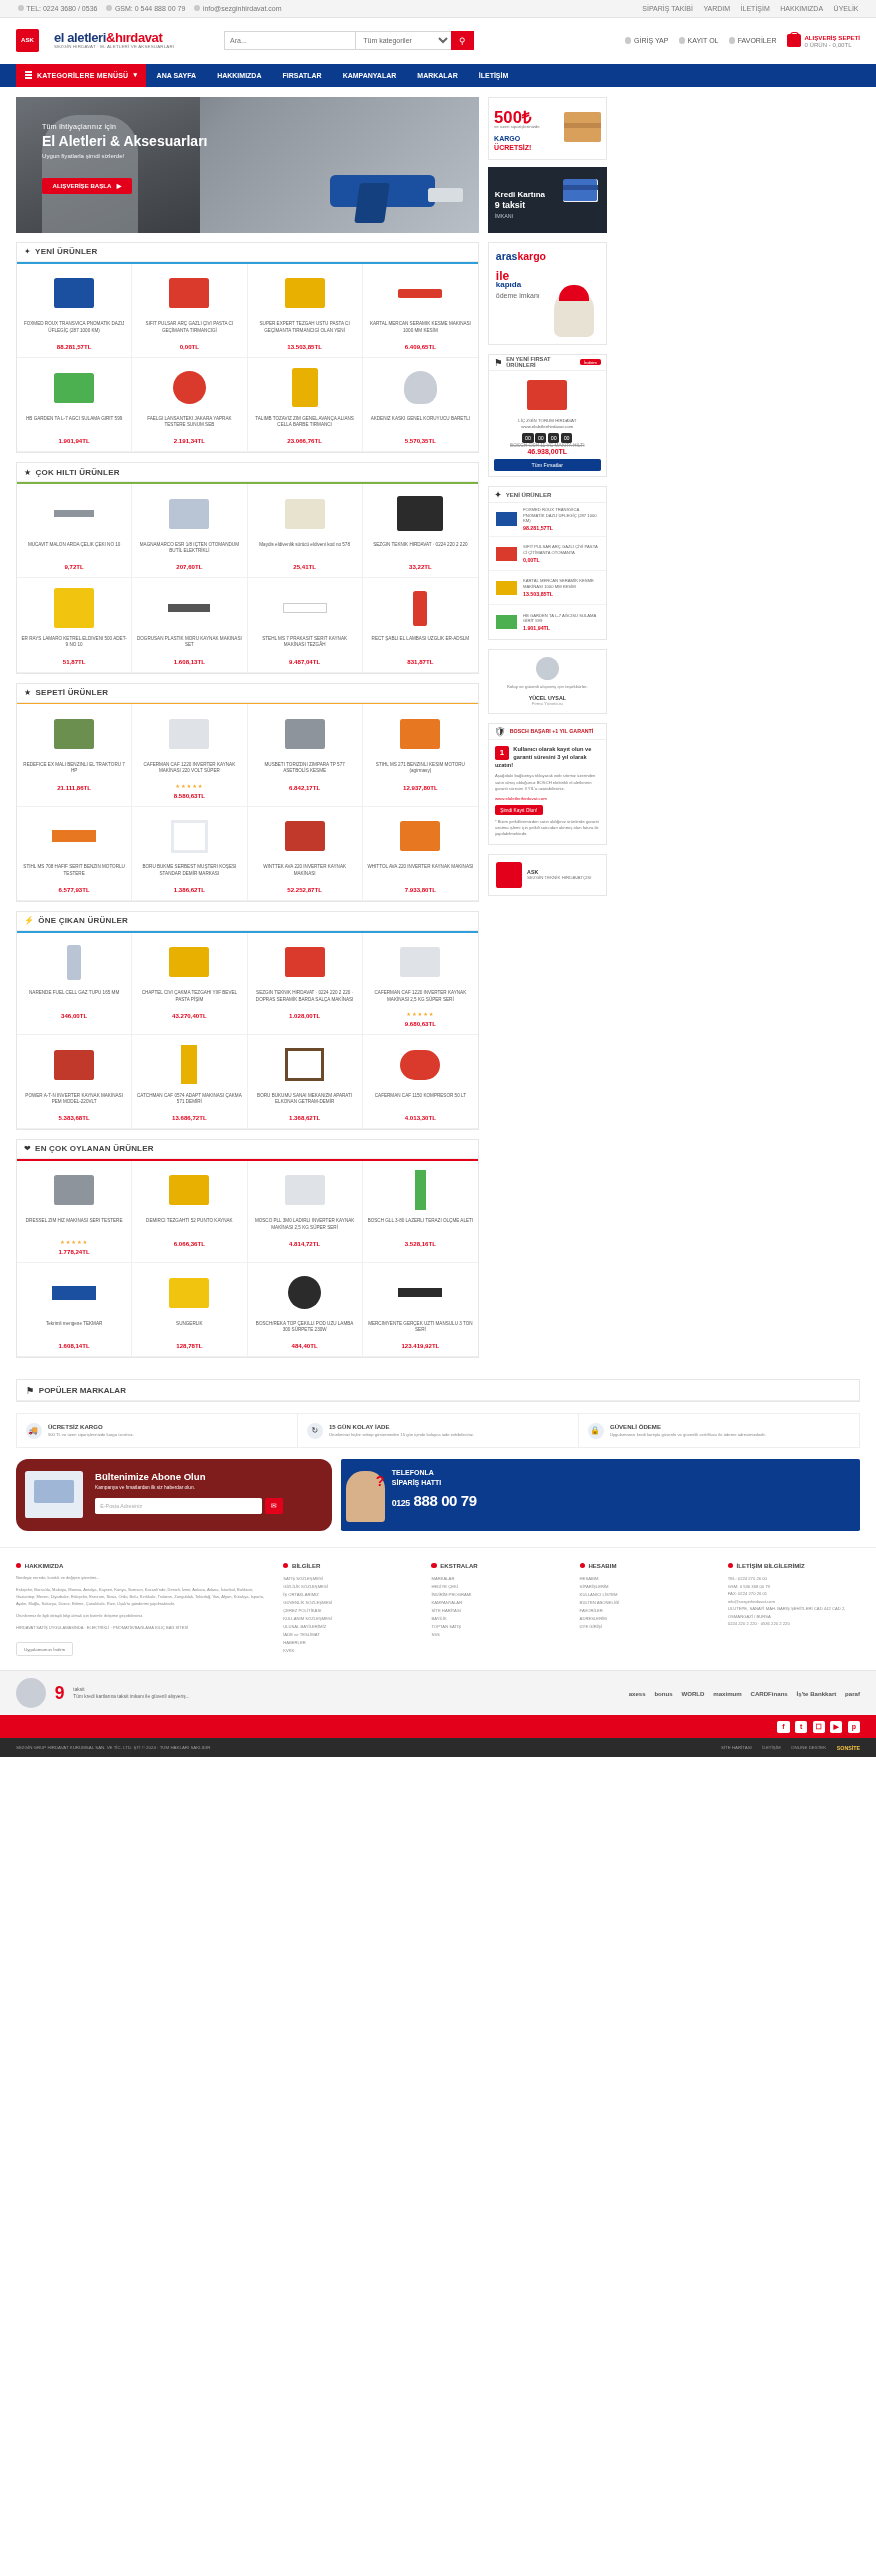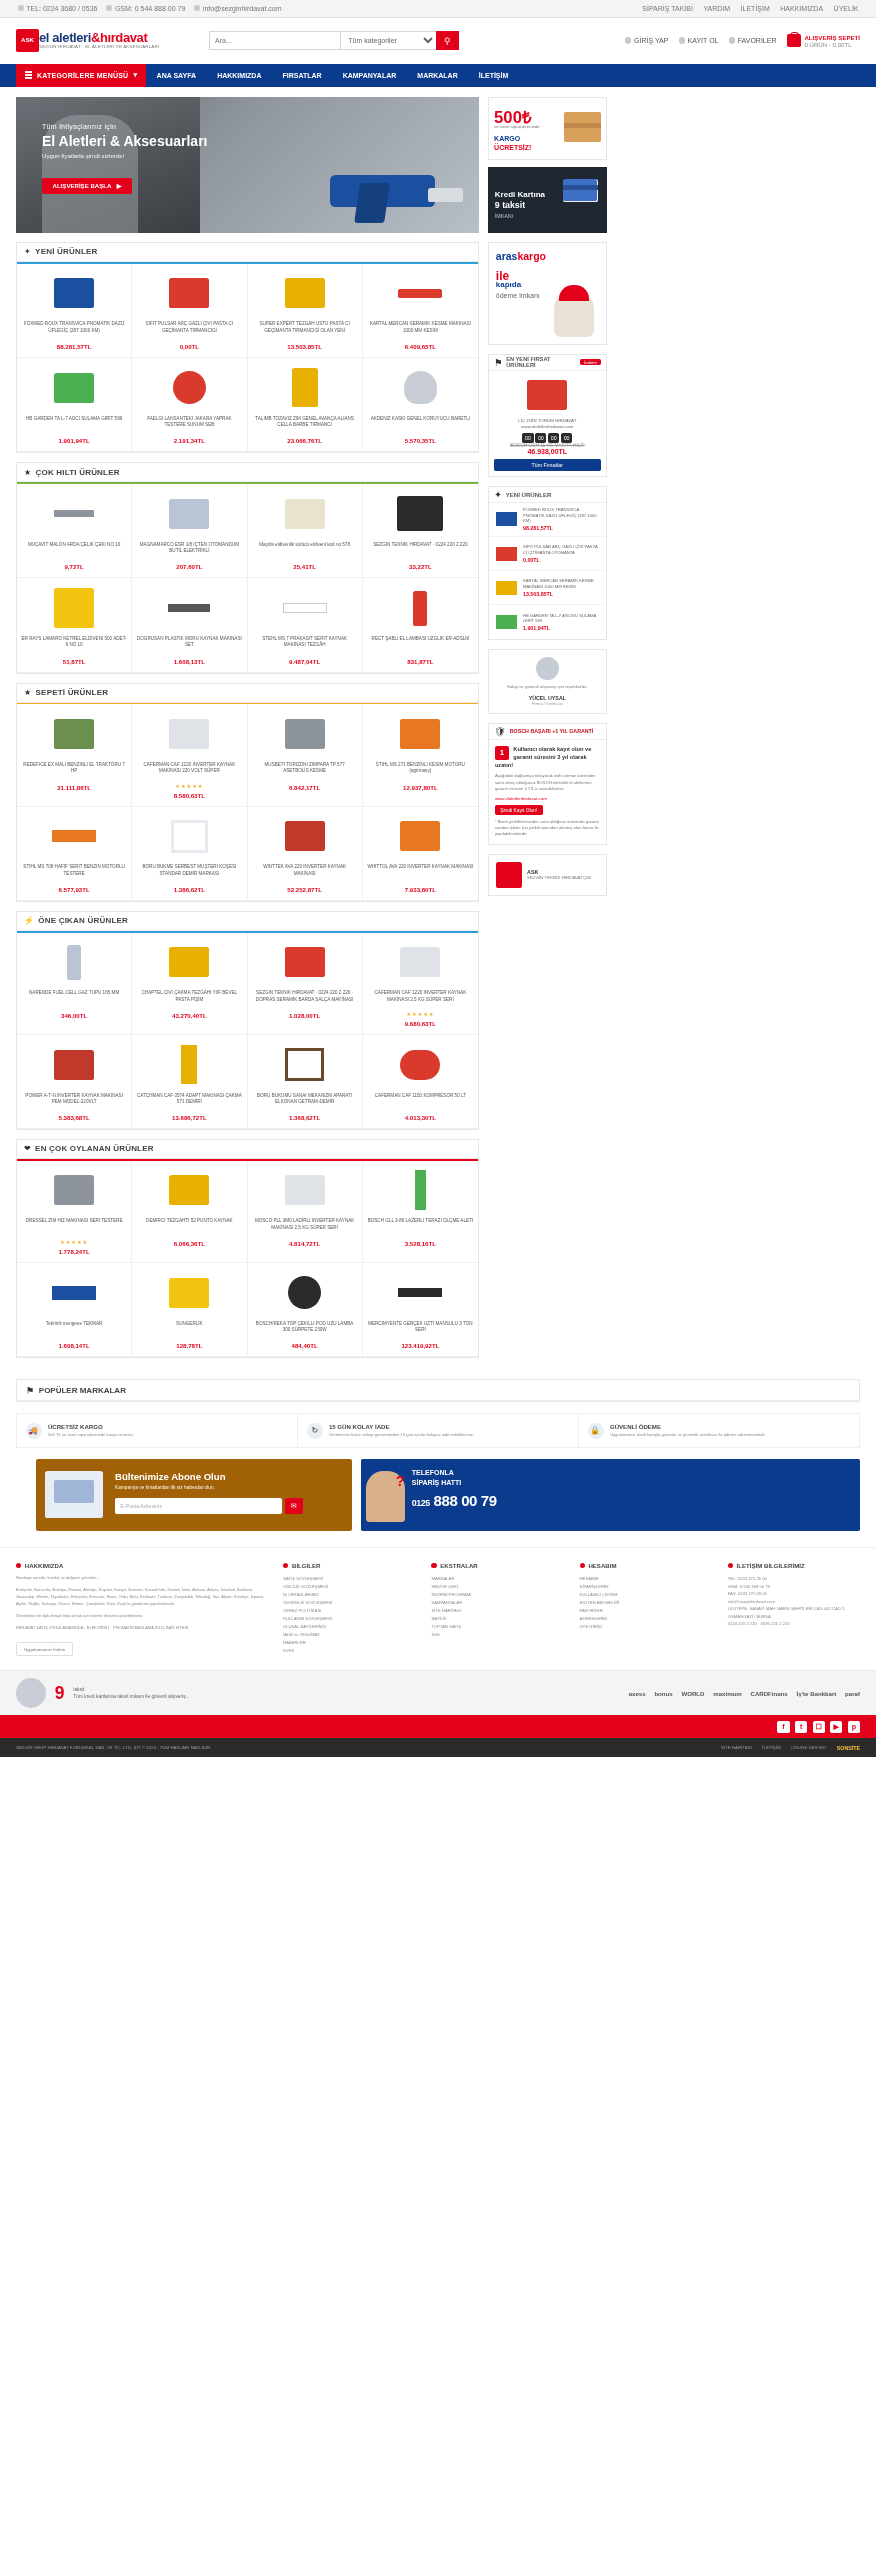--- a/index.html
+++ b/index.html
@@ -17,21 +17,21 @@
     height: 17.5px; background: #f4f4f4; border-bottom: 0.9px solid #e3e3e3;
     display: flex; align-items: center; padding: 0 17.5px; font-size: 7px; color: #777;
   }
   .topbar .left { display: flex; gap: 8.8px; }
   .topbar .right { margin-left: auto; display: flex; gap: 10.5px; }
   .topbar .item { display: flex; align-items: center; gap: 2.6px; }
   .dot-ic { width: 6.1px; height: 6.1px; border-radius: 50%; background: #c9c9c9; display:inline-block; }
 
   
   .header { height: 46px; display: flex; align-items: center; padding: 0 16px; gap: 10.5px; background:#fff;}
-  .logo { display: flex; align-items: center; gap: 0; }
+  .logo { display: flex; align-items: center; gap: 15px; }
   .logo-badge {
     width: 23px; height: 23px; background: #e2001a; color: #fff; font-size: 6.1px;
     font-weight: bold; display:flex; align-items:center; justify-content:center; border-radius:1.8px;
     line-height: 1;
   }
   .logo-text { line-height: 1.05; }
   .logo-text .l1 { font-size: 13px; font-weight: bold; color: #1b3a7a; letter-spacing: -0.4px;}
   .logo-text .l1 em { color: #e2001a; font-style: normal;}
   .logo-text .l2 { font-size: 4.4px; color: #777; letter-spacing: 0.2px;}
   .searchwrap { display: flex; align-items: center; margin-left: 39px; }
@@ -202,21 +202,21 @@
   
   .features{display:flex;margin:10.5px 16px 0 16px;border:0.9px solid #eee;}
   .feature{flex:1;display:flex;gap:6.1px;padding:8.8px;border-right:0.9px solid #eee;align-items:flex-start;}
   .feature:last-child{border-right:none;}
   .feature .ic{width:16px;height:16px;border-radius:50%;background:#e9edf4;display:flex;align-items:center;justify-content:center;font-size:8px;flex:none;}
   .feature .t1{font-size:6.1px;font-weight:bold;color:#444;}
   .feature .t2{font-size:4.2px;color:#888;line-height:1.5;margin-top:2.6px;}
 
   
   .nl-row{display:flex;gap:8.8px;margin:10.5px 16px 0 16px;}
-  .nl{width:316px;height:72px;background:#a16207;position:relative;border-radius:2px;overflow:hidden;margin-left:20px;}
+  .nl{width:316px;height:72px;background:#7f1d1d;position:relative;border-radius:12px;overflow:hidden;}
   .nl .img{position:absolute;left:8.8px;top:12.3px;width:58px;height:47px;background:#e7edf5;border-radius:2.6px;}
   .nl .img::after{content:"";position:absolute;left:8.8px;top:8.8px;width:40px;height:23px;background:#9fb6d6;border-radius:1.8px;}
   .nl .t1{position:absolute;left:79px;top:12.3px;font-size:9.6px;font-weight:bold;color:#fff;}
   .nl .t2{position:absolute;left:79px;top:26px;font-size:4.8px;color:#fff;opacity:.95;}
   .nl .field{position:absolute;left:79px;top:39px;width:167px;height:16px;background:#fff;border-radius:1.8px;font-size:5.3px;color:#aaa;display:flex;align-items:center;padding:0 5.3px;}
   .nl .go{position:absolute;left:249px;top:39px;width:17.5px;height:16px;background:#e2001a;border-radius:1.8px;color:#fff;display:flex;align-items:center;justify-content:center;font-size:7px;}
   .tel{flex:1;height:72px;background:#0b3b8c;position:relative;border-radius:1.8px;overflow:hidden;}
   .tel .t1{position:absolute;left:51px;top:10.5px;font-size:7px;color:#fff;font-weight:bold;}
   .tel .t2{position:absolute;left:51px;top:20px;font-size:7px;color:#fff;font-weight:bold;}
   .tel .num{position:absolute;left:51px;top:33px;font-size:15px;color:#fff;font-weight:bold;letter-spacing:-0.4px;}

